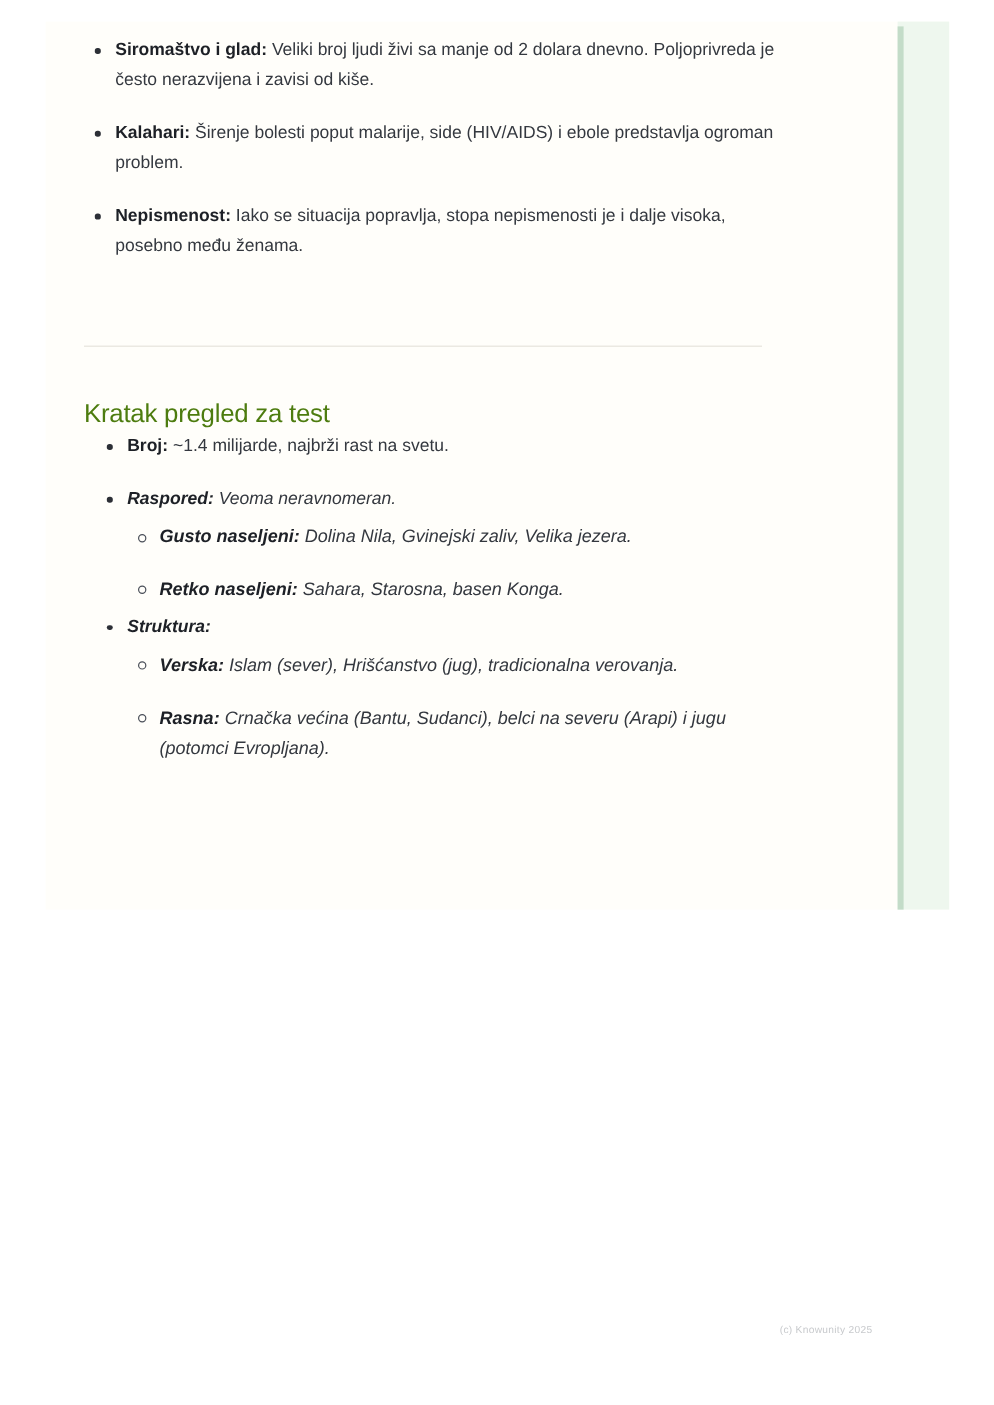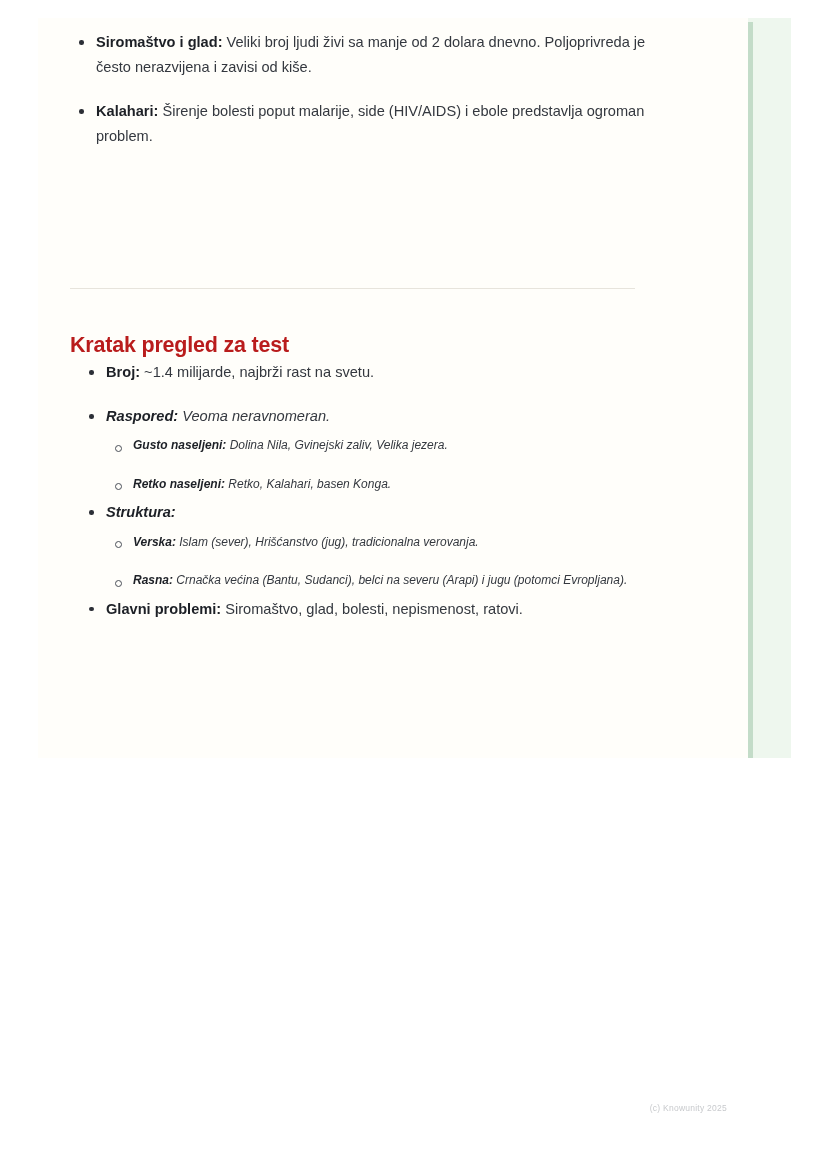--- a/index.html
+++ b/index.html
@@ -91,21 +91,21 @@
 
   ul.lvl2 {
     list-style: none;
     margin: 6px 0 0 0;
     padding: 0;
   }
   ul.lvl2 > li {
     position: relative;
     padding-left: 27px;
     margin: 0 0 18px 0;
-    font-size: 12px;
+    font-size: 15px;
     line-height: 1.72;
     color: #2c2f36;
   }
   ul.lvl2 > li:last-child { margin-bottom: 0; }
   ul.lvl2 > li:before {
     content: "";
     position: absolute;
     left: 9px;
     top: 9.5px;
     width: 5px;
@@ -127,22 +127,22 @@
     height: 1px;
     background: #e7e4dc;
   }
 
   
   .section-heading {
     position: absolute;
     left: 70px;
     top: 315px;
     font-size: 21.5px;
-    font-weight: bold;
-    color: #b91c1c;
+    font-weight: normal;
+    color: #4d7c0f;
     letter-spacing: -0.2px;
   }
 
   
   .body-area-2 {
     position: absolute;
     left: 80px;
     top: 360px;
     width: 580px;
   }
@@ -163,37 +163,37 @@
 <div class="page">
 
   <div class="content-card"></div>
   <div class="side-band"></div>
   <div class="side-band-accent"></div>
 
   <div class="body-area">
     <ul class="lvl1" id="problems-list">
         <li><span class="lbl">Siromaštvo i glad:</span><span class="txt"> Veliki broj ljudi živi sa manje od 2 dolara dnevno. Poljoprivreda je često nerazvijena i zavisi od kiše.</span></li>
         <li><span class="lbl">Kalahari:</span><span class="txt"> Širenje bolesti poput malarije, side (HIV/AIDS) i ebole predstavlja ogroman problem.</span></li>
+        <li><span class="lbl">Nepismenost:</span><span class="txt"> Iako se situacija popravlja, stopa nepismenosti je i dalje visoka, posebno među ženama.</span></li>
       </ul>
   </div>
 
   <div class="divider"></div>
 
   <h2 class="section-heading">Kratak pregled za test</h2>
 
   <div class="body-area-2">
     <ul class="lvl1" id="summary-list">
         <li><span class="lbl">Broj:</span><span class="txt"> ~1.4 milijarde, najbrži rast na svetu.</span></li>
         <li class="tight"><span class="lbl">Raspored:</span><span class="txt"> Veoma neravnomeran.</span><ul class="lvl2">
             <li><span class="lbl">Gusto naseljeni:</span><span class="txt"> Dolina Nila, Gvinejski zaliv, Velika jezera.</span></li>
-            <li><span class="lbl">Retko naseljeni:</span><span class="txt"> Retko, Kalahari, basen Konga.</span></li>
+            <li><span class="lbl">Retko naseljeni:</span><span class="txt"> Sahara, Starosna, basen Konga.</span></li>
           </ul></li>
         <li class="tight"><span class="lbl">Struktura:</span><span class="txt"></span><ul class="lvl2">
             <li><span class="lbl">Verska:</span><span class="txt"> Islam (sever), Hrišćanstvo (jug), tradicionalna verovanja.</span></li>
             <li><span class="lbl">Rasna:</span><span class="txt"> Crnačka većina (Bantu, Sudanci), belci na severu (Arapi) i jugu (potomci Evropljana).</span></li>
           </ul></li>
-        <li><span class="lbl">Glavni problemi:</span><span class="txt"> Siromaštvo, glad, bolesti, nepismenost, ratovi.</span></li>
       </ul>
   </div>
 
   <div class="watermark">(c) Knowunity 2025</div>
 
 </div>
 
 </body></html>

